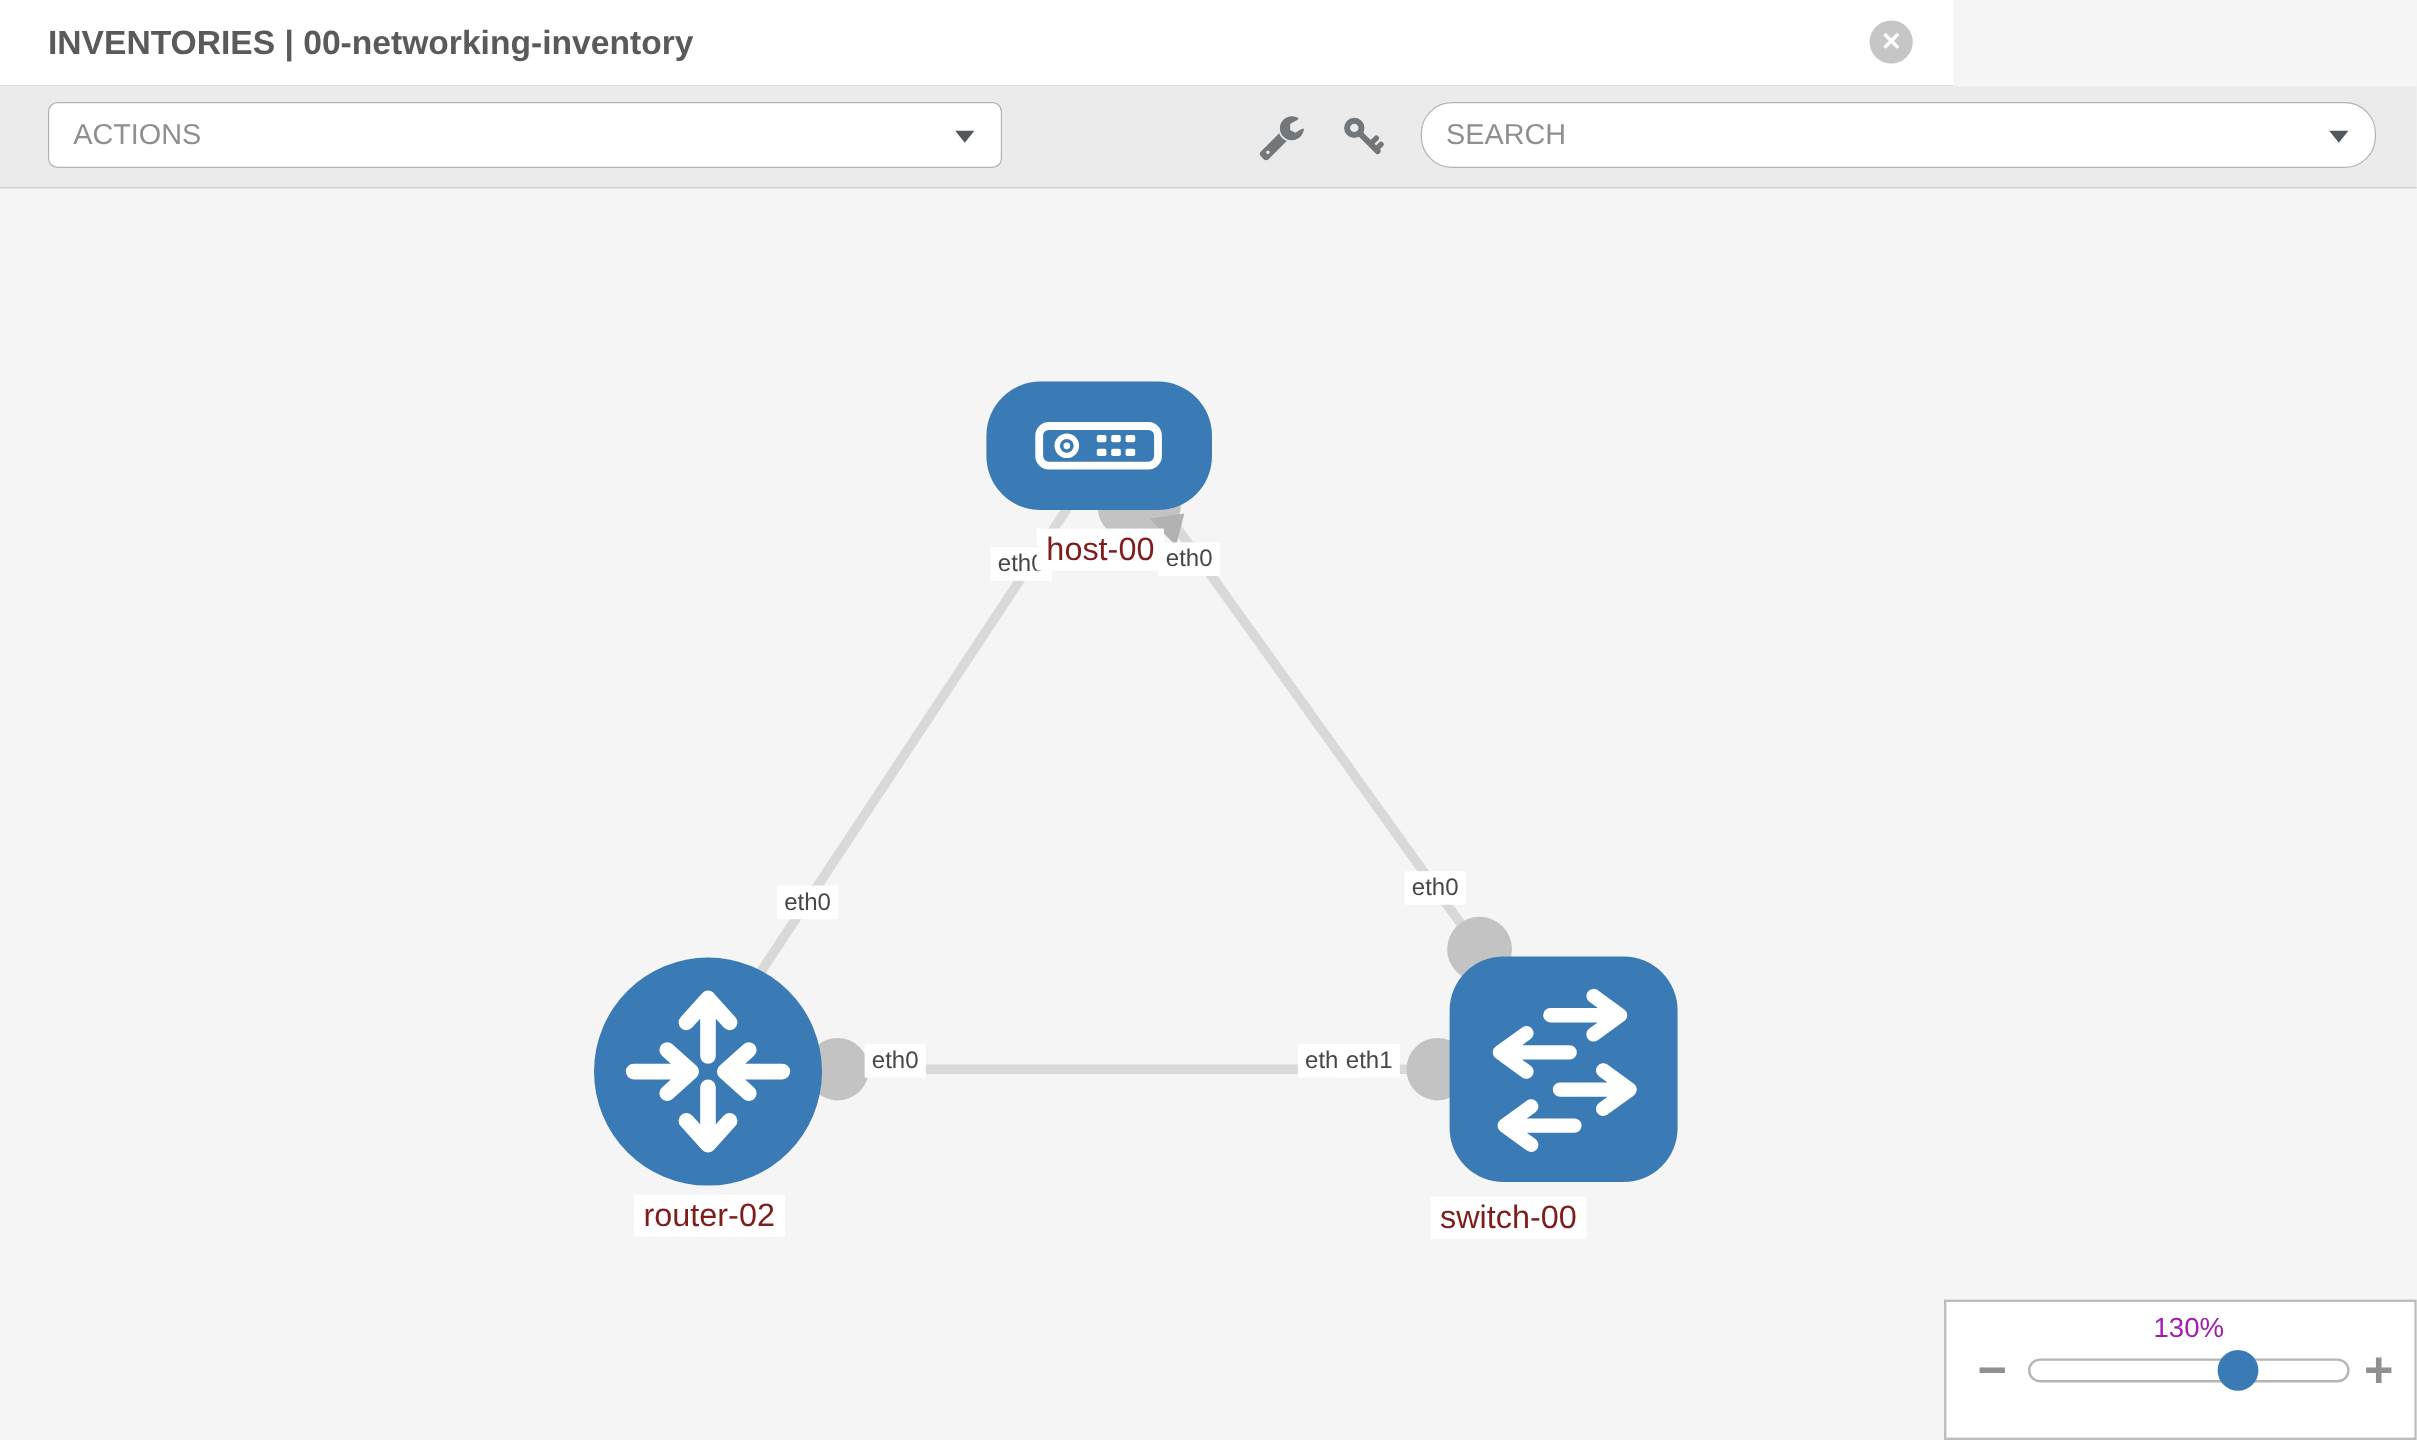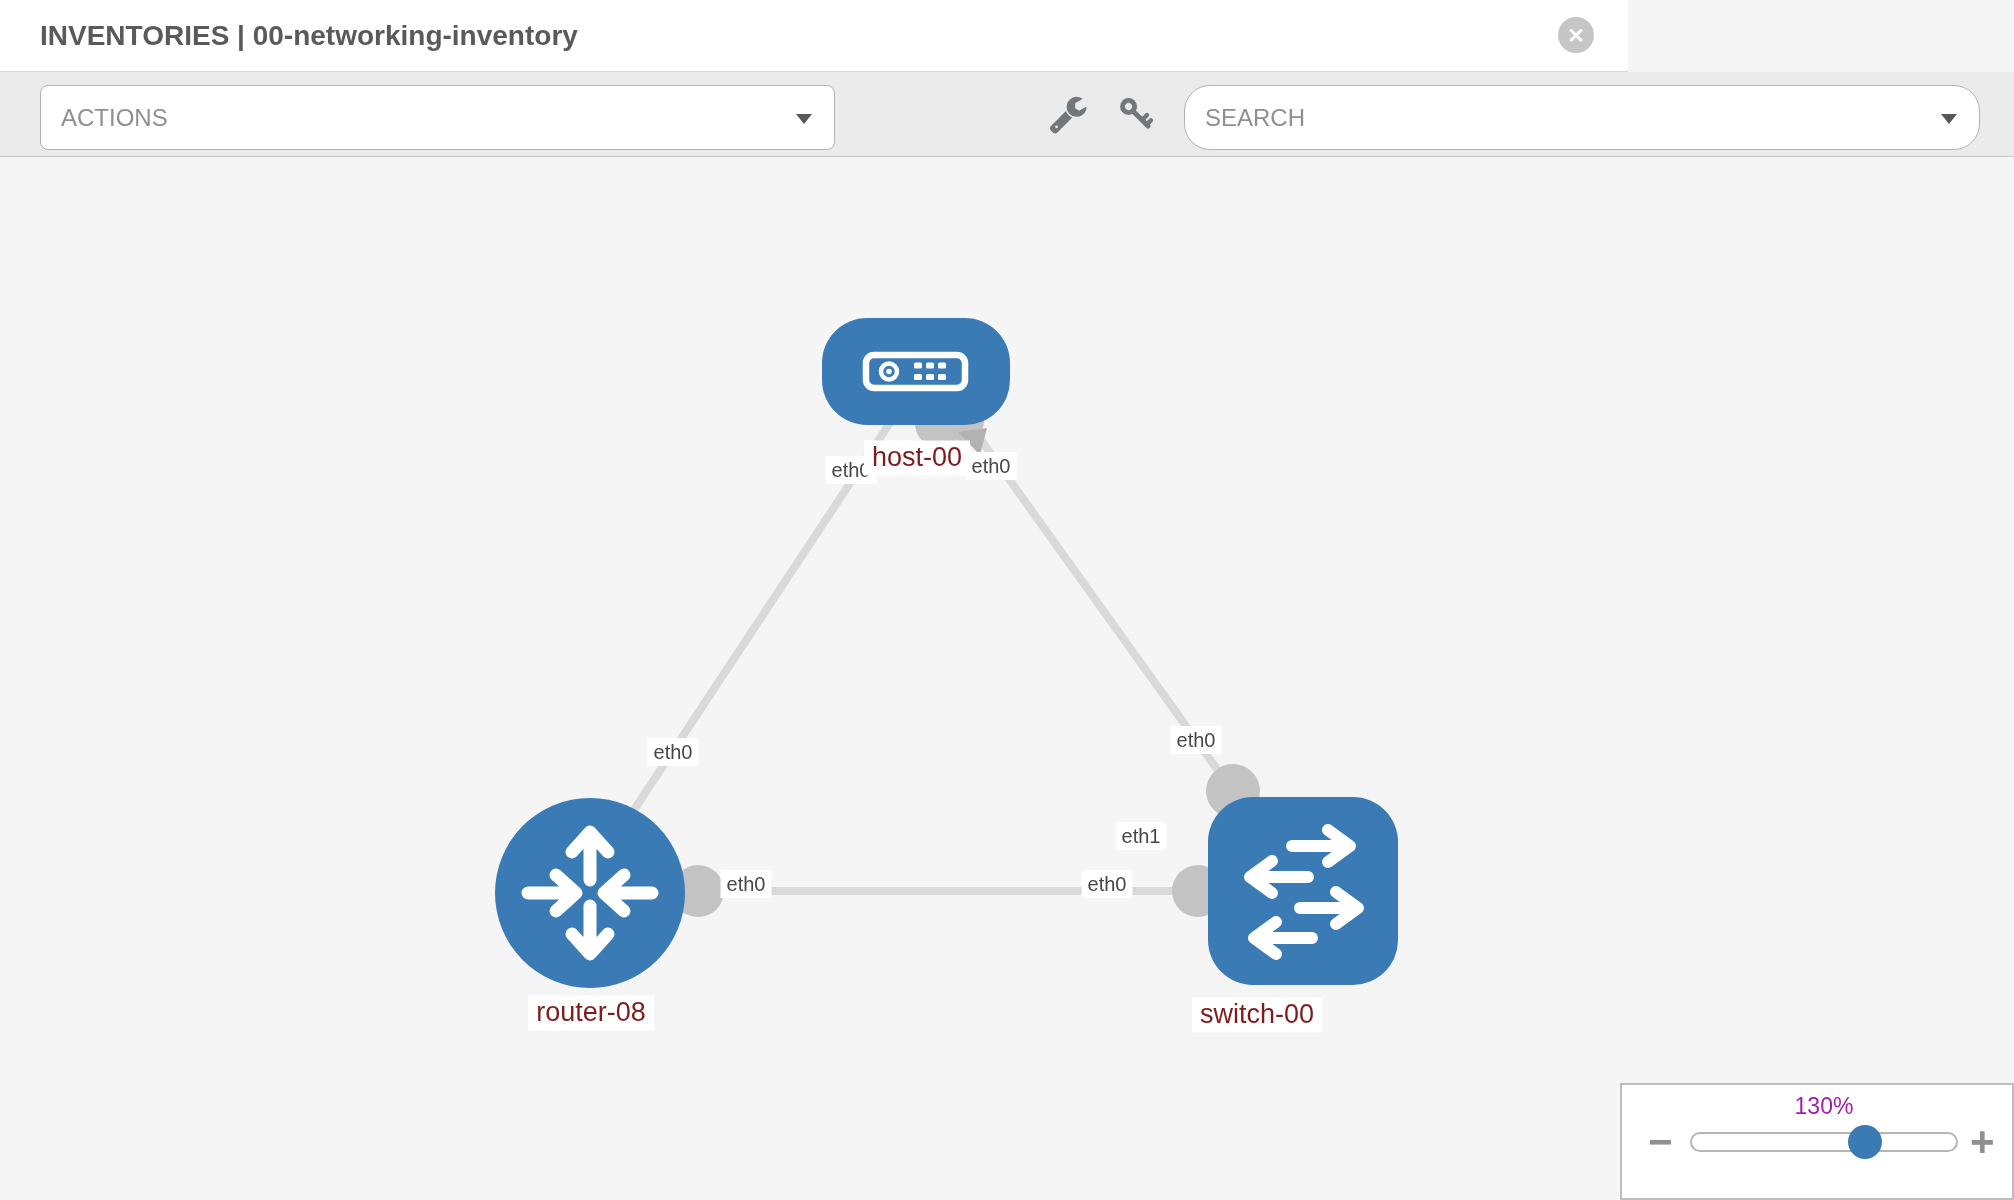--- a/index.html
+++ b/index.html
@@ -25,21 +25,21 @@
     display:flex; align-items:center; justify-content:center;
     font-size:21px; font-weight:bold; cursor:pointer; line-height:1;
   }
 
   
   .toolbar {
     position:absolute; left:0; top:72px; width:2014px; height:84px;
     background:#ebebeb; border-bottom:1px solid #c7c7c7; z-index:5;
   }
   .dropdown {
-    position:absolute; top:13px; height:65px; background:#ffffff;
+    position:absolute; top:13px; height:55px; background:#ffffff;
     border:1px solid #b3b3b3; border-radius:8px;
     display:flex; align-items:center; padding:0 20px;
     font-size:24px; color:#8f8f8f; cursor:pointer; box-sizing:border-box;
   }
   .dd-actions { left:40px;  width:795px; }
   .dd-search  { left:1184px; width:796px;border-radius:26px; }
   .caret {
     position:absolute; right:22px; top:50%; margin-top:-4px;
     width:0; height:0;
     border-left:8px solid transparent; border-right:8px solid transparent;
@@ -144,24 +144,24 @@
       </g>
     </g>
   </svg>
 
   <div class="if-label" style="left:851px; top:470px;">eth0</div>
   <div class="if-label" style="left:673px; top:752px;">eth0</div>
   <div class="if-label" style="left:991px; top:466px;">eth0</div>
   <div class="if-label" style="left:1196px; top:740px;">eth0</div>
   <div class="if-label" style="left:746px; top:884px;">eth0</div>
   <div class="if-label back" style="left:1107px; top:884px;">eth0</div>
-  <div class="if-label" style="left:1141px; top:836px;">eth1</div>
+  <div class="if-label" style="left:1141px; top:884px;">eth1</div>
 
   <div class="node-label" style="left:917px;  top:458px;">host-00</div>
-  <div class="node-label" style="left:591px;  top:1013px;">router-08</div>
+  <div class="node-label" style="left:591px;  top:1013px;">router-02</div>
   <div class="node-label" style="left:1245px; top:1015px;margin-left:12px;">switch-00</div>
 
   <div class="header">
     <div class="page-title">INVENTORIES | 00-networking-inventory</div>
     <div class="close-btn">
       <span>✕</span>
     </div>
   </div>
 
   <div class="toolbar">

